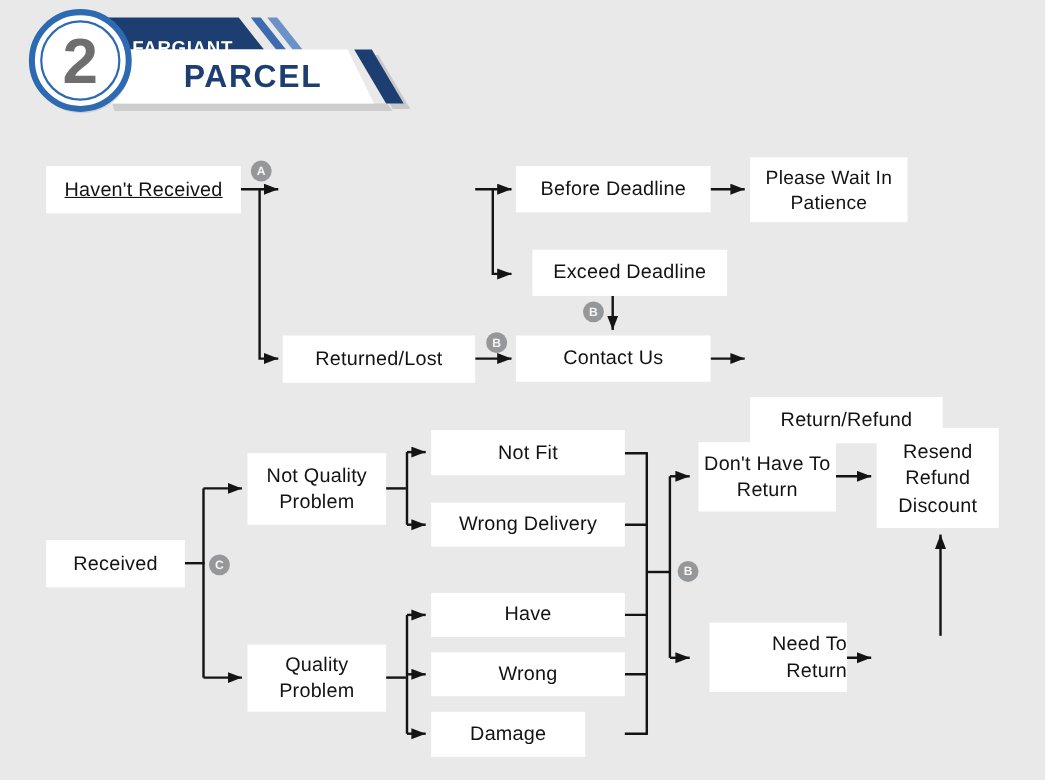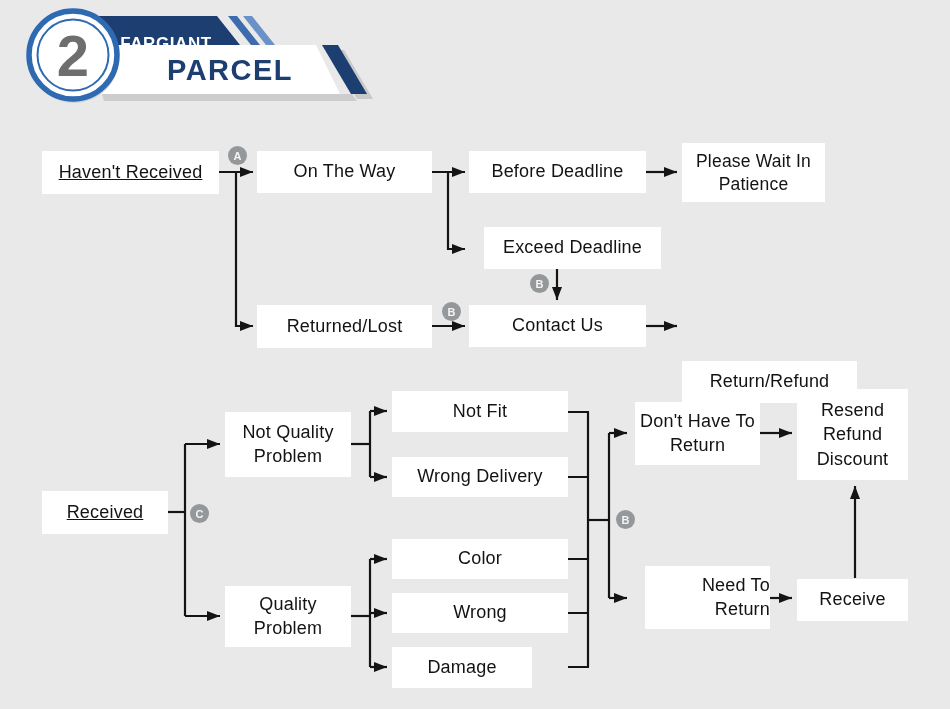--- a/index.html
+++ b/index.html
@@ -24,21 +24,21 @@
   }
   
   #n-havent    {left:42px; top:151px;width:177px;height:43px;text-decoration:underline;}
   #n-ontheway  {left:257px;top:151px;width:175px;height:42px;}
   #n-before    {left:469px;top:151px;width:177px;height:42px;}
   #n-pleasewait{left:682px;top:143px;width:143px;height:59px;font-size:17.5px;}
   #n-exceed    {left:469px;top:227px;width:177px;height:42px;margin-left:15px;}
   #n-contact   {left:469px;top:305px;width:177px;height:42px;}
   #n-returned  {left:257px;top:305px;width:175px;height:43px;}
   #n-refund    {left:682px;top:317px;width:175px;height:42px;margin-top:44px;}
-  #n-received  {left:42px; top:491px;width:126px;height:43px;text-decoration:underline;}
+  #n-received  {left:42px; top:491px;width:126px;height:43px;}
   #n-notqual   {left:225px;top:412px;width:126px;height:65px;}
   #n-qual      {left:225px;top:586px;width:126px;height:61px;}
   #n-notfit    {left:392px;top:391px;width:176px;height:41px;}
   #n-wrongdel  {left:392px;top:457px;width:176px;height:40px;}
   #n-color     {left:392px;top:539px;width:176px;height:40px;}
   #n-defect    {left:392px;top:593px;width:176px;height:40px;}
   #n-damage    {left:392px;top:647px;width:140px;height:41px;}
   #n-donthave  {left:635px;top:402px;width:125px;height:63px;}
   #n-needret   {left:645px;top:566px;width:125px;height:63px;text-align:right;}
   #n-resend    {left:797px;top:389px;width:111px;height:91px;line-height:1.35;}
@@ -142,39 +142,37 @@
       <path d="M609,433 H627" marker-end="url(#ah)"></path>
       <path d="M609,598 H627" marker-end="url(#ah)"></path>
 
       <path d="M760,433 H792" marker-end="url(#ah)"></path>
       <path d="M760,598 H792" marker-end="url(#ah)"></path>
       <path d="M855,578 V486" marker-end="url(#ah)"></path>
     </g>
   </svg>
 
   <div class="node" id="n-havent">Haven't Received</div>
-  <div class="node" id="n-ontheway">On The Way</div>
   <div class="node" id="n-before">Before Deadline</div>
   <div class="node" id="n-pleasewait">Please Wait In Patience</div>
   <div class="node" id="n-exceed">Exceed Deadline</div>
   <div class="node" id="n-contact">Contact Us</div>
   <div class="node" id="n-returned">Returned/Lost</div>
   <div class="node" id="n-refund">Return/Refund</div>
   <div class="node" id="n-received">Received</div>
   <div class="node" id="n-notqual">Not Quality Problem</div>
   <div class="node" id="n-qual">Quality Problem</div>
   <div class="node" id="n-notfit">Not Fit</div>
   <div class="node" id="n-wrongdel">Wrong Delivery</div>
-  <div class="node" id="n-color">Color</div>
+  <div class="node" id="n-color">Have</div>
   <div class="node" id="n-defect">Wrong</div>
   <div class="node" id="n-damage">Damage</div>
   <div class="node" id="n-donthave">Don't Have To Return</div>
   <div class="node" id="n-needret">Need To Return</div>
   <div class="node" id="n-resend">Resend Refund Discount</div>
-  <div class="node" id="n-receive">Receive</div>
 
   <div class="badge" id="b-a">A</div>
   <div class="badge" id="b-b1">B</div>
   <div class="badge" id="b-b2">B</div>
   <div class="badge" id="b-b3">B</div>
   <div class="badge" id="b-c">C</div>
 
 </div>
 
 </body></html>

